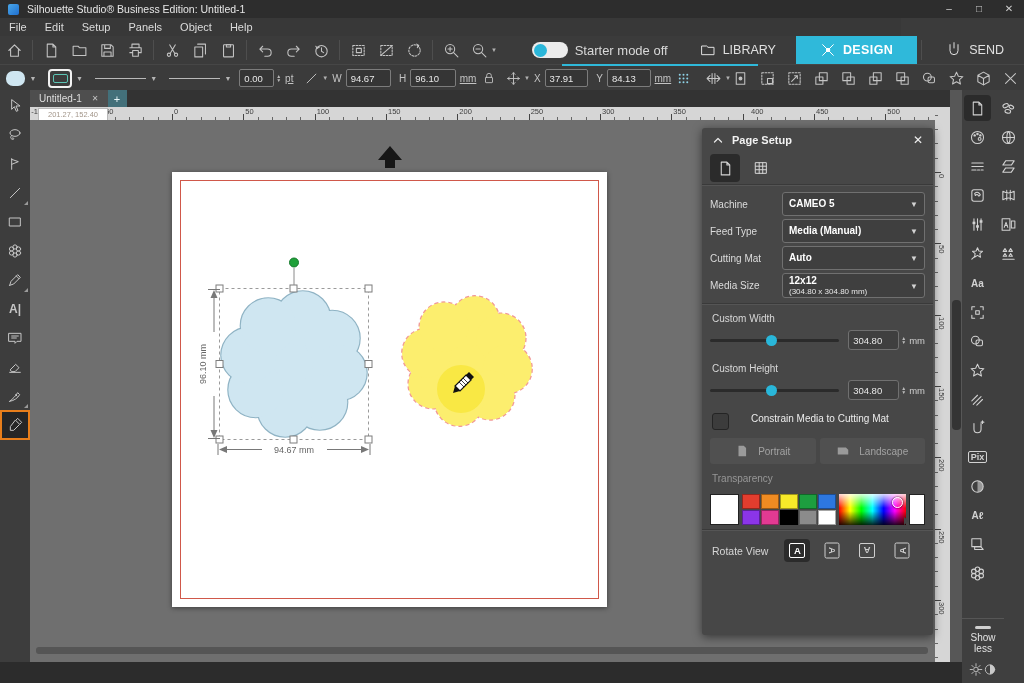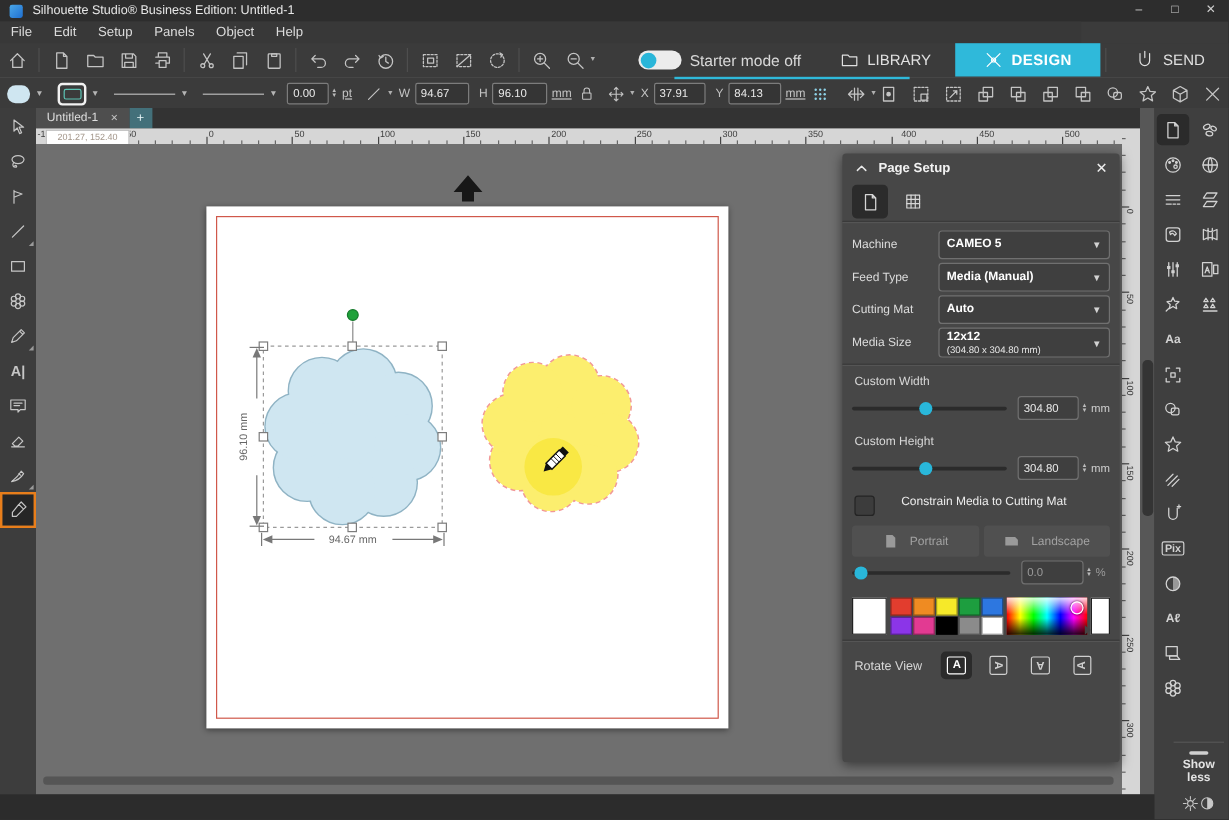--- a/index.html
+++ b/index.html
@@ -133,21 +133,21 @@
   .rA{display:block;width:14px;height:13px;border:1.5px solid currentColor;border-radius:2px;font-size:9.5px;line-height:13px;text-align:center;font-weight:bold;}
 
   
   #rightstrip{position:absolute;left:962px;top:90px;width:62px;height:593px;background:#3f3f3f;}
   #rs-grid{display:grid;grid-template-columns:31px 31px;justify-items:center;row-gap:3px;padding-top:5px;}
   #rs-singles{width:31px;display:flex;flex-direction:column;align-items:center;row-gap:3px;padding-top:4px;}
   .rsbtn{width:27px;height:26px;display:flex;align-items:center;justify-content:center;border-radius:4px;color:#d2d2d2;}
   .rsbtn.active{background:#2b2b2b;}
   .rstext{font-size:10px;font-weight:bold;color:#d2d2d2;}
   .rstext.box{border:1.5px solid #d2d2d2;border-radius:2px;padding:0 2px;font-size:9px;}
-  #rs-bottomwrap{position:absolute;left:16px;bottom:0;width:42px;border-top:1px solid #565656;font-weight:bold;}
+  #rs-bottomwrap{position:absolute;left:0;bottom:0;width:42px;border-top:1px solid #565656;}
   #rs-dash{width:16px;height:3px;background:#cfcfcf;border-radius:2px;margin:7px auto 3px;}
   #showless{font-size:10px;color:#e3e3e3;text-align:center;}
   #rs-bottom{display:flex;justify-content:space-between;padding:8px 7px 6px;color:#c9c9c9;}
   #rs-bottom .ic{width:15px;height:15px;}
 
   #bottombar{position:absolute;left:0;top:662px;width:962px;height:21px;background:#2c2c2c;}
 </style>
 </head>
 <body>
 
@@ -1042,31 +1042,21 @@
           </svg>
         <span>Portrait</span>
       </div>
       <div class="obtn">
         <svg class="ic">
             <use href="#i-landscape"></use>
           </svg>
         <span>Landscape</span>
       </div>
     </div>
-    <div class="sliderrow">
-      <div class="track">
-          <div class="thumb" id="tr-thumb" style="left: 2.2px;"></div>
-        </div>
-      <div class="valbox dim">0.0</div>
-      <div class="stepper">
-          <span>▲</span>
-          <span>▼</span>
-        </div>
-      <span class="unit dim">%</span>
-    </div>
+    <div class="p-flabel dim">Transparency</div>
     <div class="colors">
       <div id="bigswatch" style="background: rgb(255, 255, 255);"></div>
       <div id="swatch-grid">
           <div class="sw" style="background: rgb(226, 61, 46);"></div>
           <div class="sw" style="background: rgb(239, 139, 34);"></div>
           <div class="sw" style="background: rgb(246, 233, 41);"></div>
           <div class="sw" style="background: rgb(29, 158, 63);"></div>
           <div class="sw" style="background: rgb(45, 119, 224);"></div>
           <div class="sw" style="background: rgb(139, 53, 232);"></div>
           <div class="sw" style="background: rgb(226, 58, 146);"></div>

